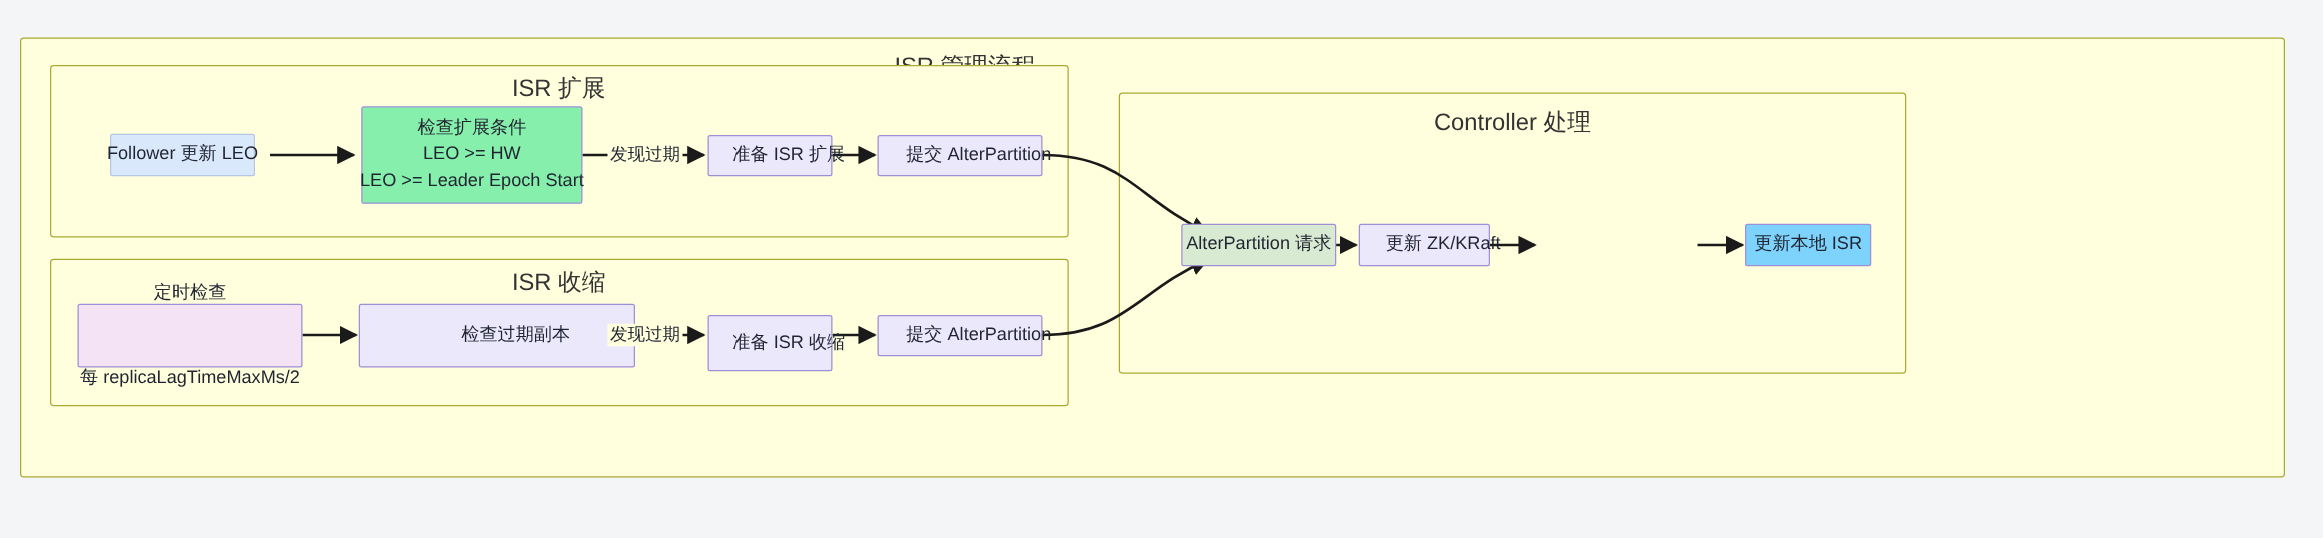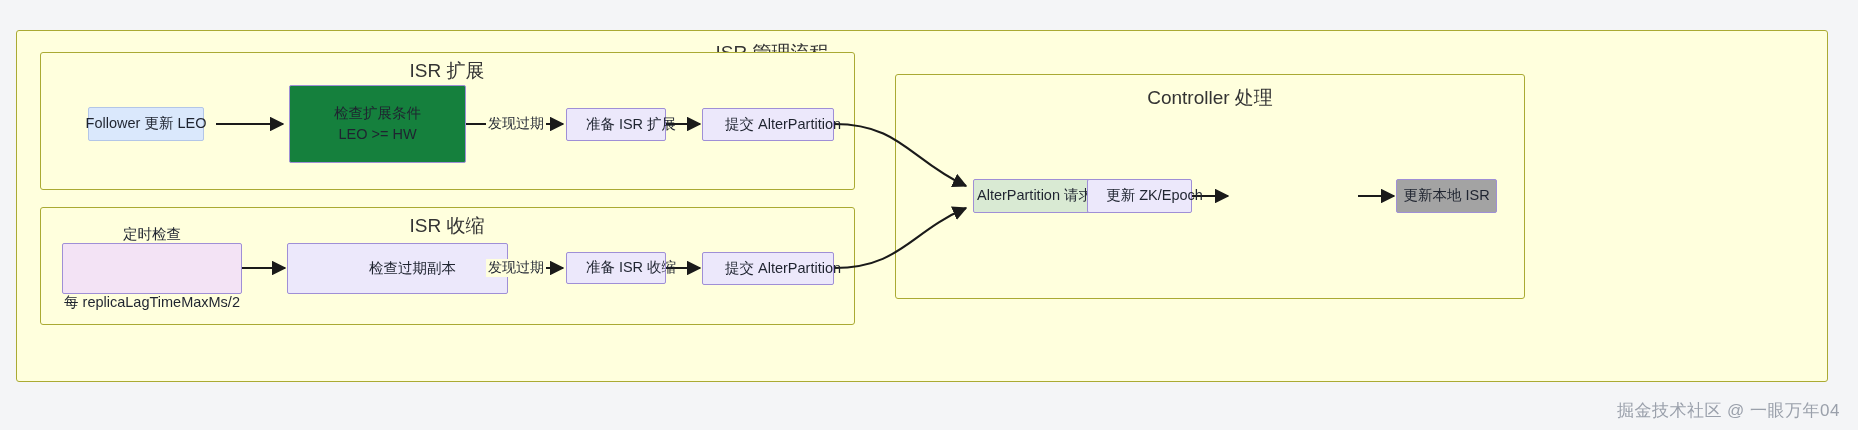--- a/index.html
+++ b/index.html
@@ -37,25 +37,25 @@
     justify-content:center;
     border-radius:2px;
     font-size:14.5px;
     line-height:1.45;
     color:#1f2430;
     text-align:center;
     white-space:nowrap;
     padding:4px 10px;
   }
   .n-blue   {background:#dae8fc;border:1.2px solid #b3c6e7;}
-  .n-purple {background:#15803d;border:1.2px solid #9f8fd6;}
+  .n-purple {background:#86efac;border:1.2px solid #9f8fd6;}
   .n-lav    {background:#ece8fb;border:1.2px solid #9f8fd6;padding-left:40px;}
   .n-pink   {background:#f3e3f5;border:1.2px solid #9f8fd6;gap:46px;}
   .n-green  {background:#d9ead3;border:1.2px solid #9f8fd6;}
-  .n-tan    {background:#a3a3a3;border:1.2px solid #9f8fd6;}
+  .n-tan    {background:#7dd3fc;border:1.2px solid #9f8fd6;}
 
   .node .ln{display:block;}
 
   
   .edge-label{
     position:absolute;
     font-size:14px;
     color:#1f2430;
     background:#ffffdd;
     padding:0 2px;
@@ -120,20 +120,21 @@
     </g>
   </svg>
 
   <div class="node n-blue" style="left:88px;top:107px;width:116px;height:34px;">
     <span class="ln">Follower 更新 LEO</span>
   </div>
 
   <div class="node n-purple" style="left:289px;top:85px;width:177px;height:78px;">
     <span class="ln">检查扩展条件</span>
     <span class="ln">LEO &gt;= HW</span>
+    <span class="ln">LEO &gt;= Leader Epoch Start</span>
   </div>
 
   <div class="edge-label" style="left:516px;top:124px;">发现过期</div>
 
   <div class="node n-lav" style="left:566px;top:108px;width:100px;height:33px;">
     <span class="ln">准备 ISR 扩展</span>
   </div>
 
   <div class="node n-lav" style="left:702px;top:108px;width:132px;height:33px;">
     <span class="ln">提交 AlterPartition</span>
@@ -143,36 +144,35 @@
     <span class="ln">定时检查</span>
     <span class="ln">每 replicaLagTimeMaxMs/2</span>
   </div>
 
   <div class="node n-lav" style="left:287px;top:243px;width:221px;height:51px;">
     <span class="ln">检查过期副本</span>
   </div>
 
   <div class="edge-label" style="left:516px;top:268px;font-family:Liberation Serif, serif;">发现过期</div>
 
-  <div class="node n-lav" style="left:566px;top:252px;width:100px;height:32px;">
+  <div class="node n-lav" style="left:566px;top:252px;width:100px;height:45px;">
     <span class="ln">准备 ISR 收缩</span>
   </div>
 
   <div class="node n-lav" style="left:702px;top:252px;width:132px;height:33px;">
     <span class="ln">提交 AlterPartition</span>
   </div>
 
-  <div class="node n-green" style="left:973px;top:179px;width:124px;height:34px;">
+  <div class="node n-green" style="left:945px;top:179px;width:124px;height:34px;">
     <span class="ln">AlterPartition 请求</span>
   </div>
 
   <div class="node n-lav" style="left:1087px;top:179px;width:105px;height:34px;">
-    <span class="ln">更新 ZK/Epoch</span>
+    <span class="ln">更新 ZK/KRaft</span>
   </div>
 
 
   <div class="node n-tan" style="left:1396px;top:179px;width:101px;height:34px;">
     <span class="ln">更新本地 ISR</span>
   </div>
 
-  <div id="watermark">掘金技术社区 @ 一眼万年04</div>
 
 </div>
 
 </body></html>

